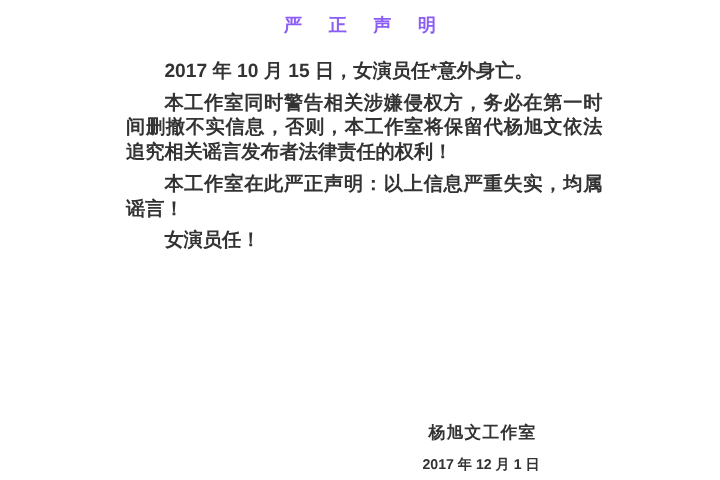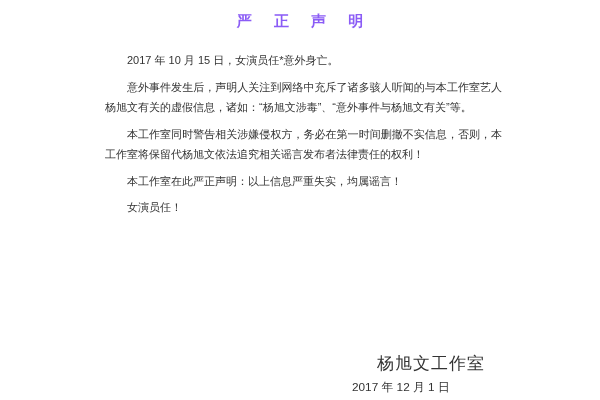--- a/index.html
+++ b/index.html
@@ -28,58 +28,57 @@
     font-weight: bold;
     letter-spacing: 9px;
     color: #8b5cf6;
     text-indent: 9px; 
   }
   .doc-body {
     position: absolute;
     left: 105px;
     top: 50px;
     width: 397px;
-    font-size: 11px;
-    font-weight: normal;
+    font-size: 16px;
+    font-weight: bold;
     line-height: 20.5px;
     text-align: justify;
     color: #333333;
   }
   .doc-body p {
     margin: 0 0 6px 0;
     text-indent: 2em;
   }
   .signature {
     position: absolute;
-    left: 377px;
+    left: 357px;
     top: 352px;
-    font-size: 17px;
-    font-weight: normal;
+    font-size: 14px;
+    font-weight: bold;
     color: #333333;
     letter-spacing: 1px;
   }
   .sign-date {
     position: absolute;
     left: 352px;
     top: 380px;
     font-size: 11.8px;
-    font-weight: normal;
+    font-weight: bold;
     color: #333333;
   }
 </style>
 </head>
 <body>
 
 <div class="page">
 
   <div class="doc-title">严 正 声 明</div>
 
   <div class="doc-body">
     <p>2017 年 10 月 15 日，女演员任*意外身亡。</p>
-    <p>意外事件发生后，声明人关注到网络中充斥了诸多骇人听闻的与本工作室艺人杨旭文有关的虚假信息，诸如：“杨旭文涉毒”、“意外事件与杨旭文有关”等。</p>
     <p>本工作室同时警告相关涉嫌侵权方，务必在第一时间删撤不实信息，否则，本工作室将保留代杨旭文依法追究相关谣言发布者法律责任的权利！</p>
     <p>本工作室在此严正声明：以上信息严重失实，均属谣言！</p>
     <p>女演员任！</p>
   </div>
 
   <div class="signature">杨旭文工作室</div>
 
   <div class="sign-date">2017 年 12 月 1 日</div>
 
 </div>

